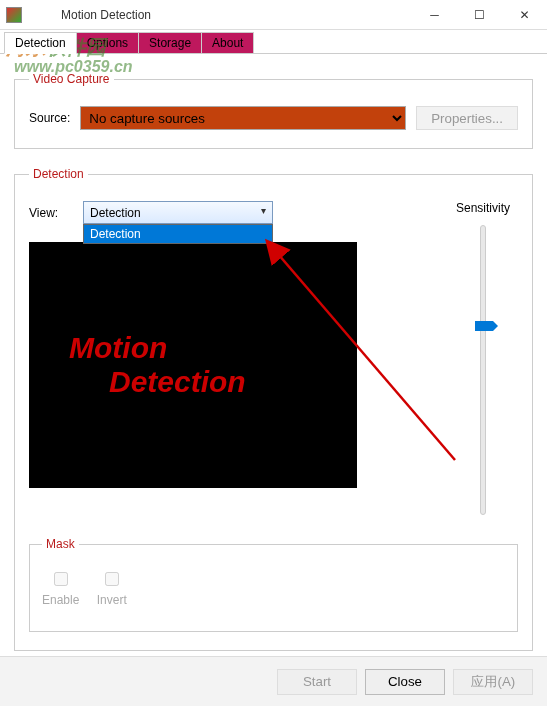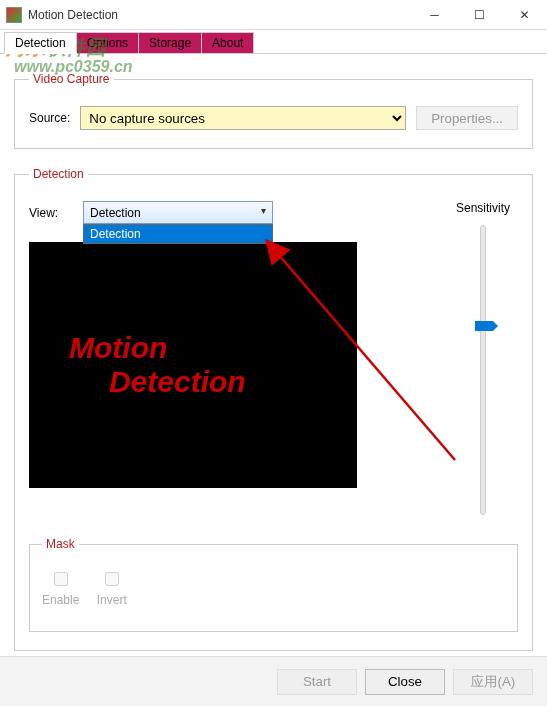--- a/index.html
+++ b/index.html
@@ -13,20 +13,21 @@
     overflow: hidden;
     position: relative;
   }
   .titlebar {
     height: 30px;
     border-bottom: 1px solid #ddd;
     display: flex;
     align-items: center;
     padding-left: 6px;
     background: #fff;
+    gap: 33px;
   }
   .titlebar .icon {
     width: 16px; height: 16px;
     background: linear-gradient(135deg,#d33,#3a3);
     margin-right: 6px;
     border: 1px solid #888;
   }
   .titlebar .title { flex: 1; color: #333; }
   .titlebar .winbtns { display: flex; }
   .titlebar .winbtn {
@@ -61,21 +62,21 @@
     border: 1px solid #ccc;
     margin: 0 0 18px 0;
     padding: 20px 14px 18px 14px;
   }
   legend { padding: 0 4px; color: #b91c1c; }
   .row { display: flex; align-items: center; gap: 10px; }
   select.combo {
     flex: 1;
     height: 24px;
     border: 1px solid #aaa;
-    background: #fef9c3;
+    background: #c2410c;
     padding: 0 4px;
   }
   button.std {
     height: 24px;
     min-width: 80px;
     border: 1px solid #bbb;
     background: #efefef;
     padding: 0 14px;
   }
   button.std:disabled { color: #999; background: #f2f2f2; border-color: #ddd; }

